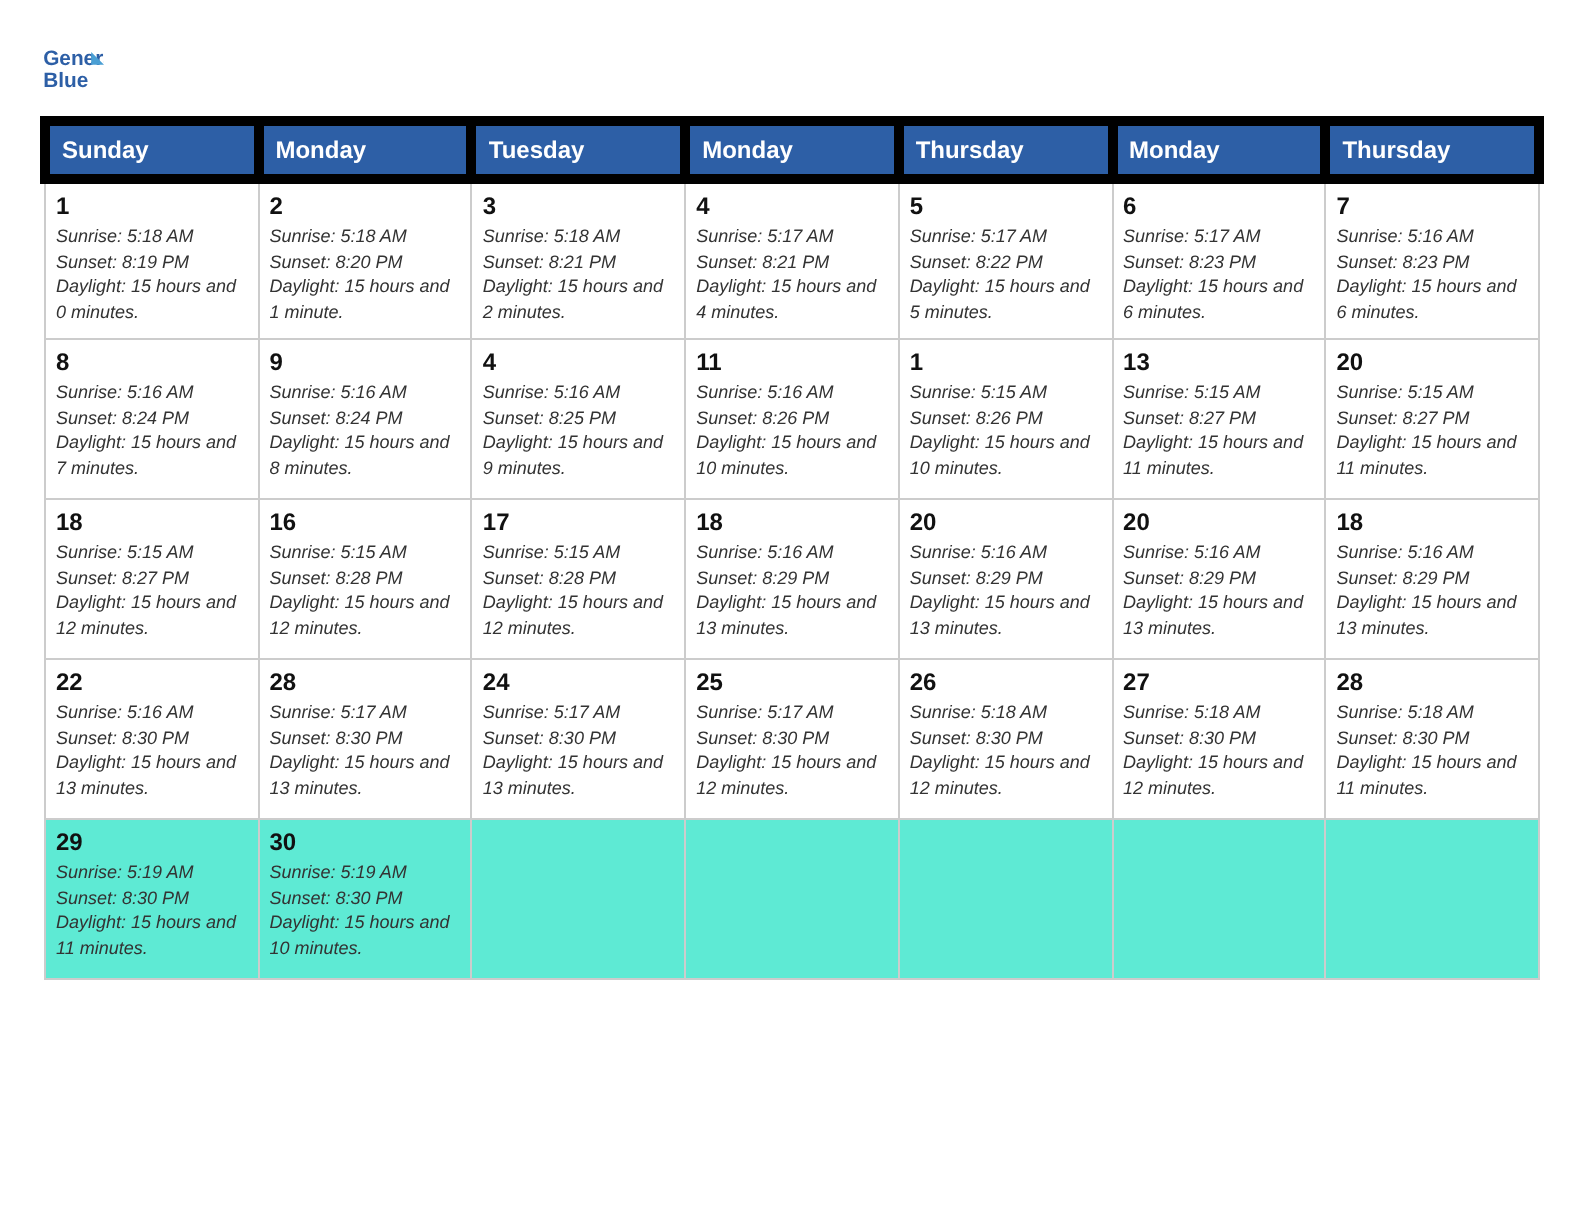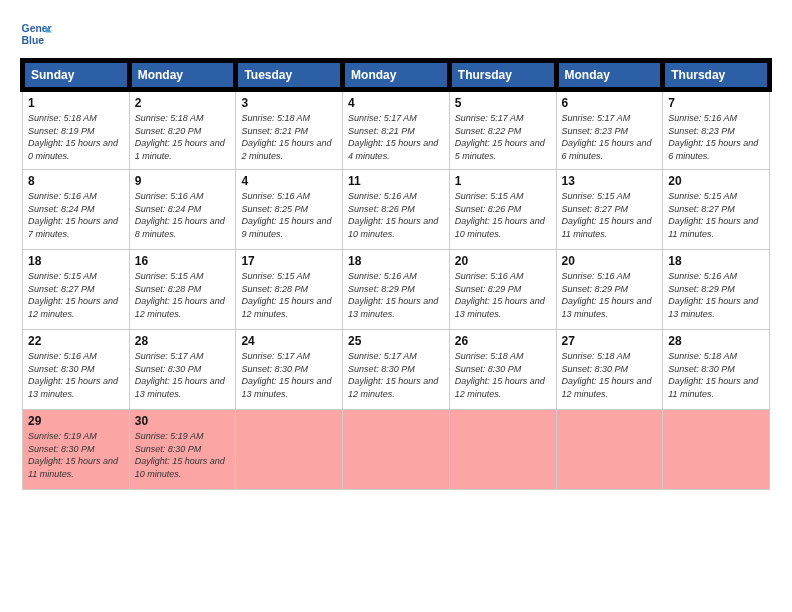--- a/index.html
+++ b/index.html
@@ -68,21 +68,21 @@
       min-height: 80px;
       height: 80px;
       font-size: 9.5px;
       color: #333;
       background: #fff;
     }
     .calendar td.empty {
       background: #f5f5f5;
     }
     .calendar td.last-row {
-      background: #fca5a5;
+      background: #5eead4;
     }
     .day-num {
       font-size: 12px;
       font-weight: bold;
       color: #111;
       display: block;
       margin-bottom: 2px;
     }
     .day-info {
       font-size: 9px;

